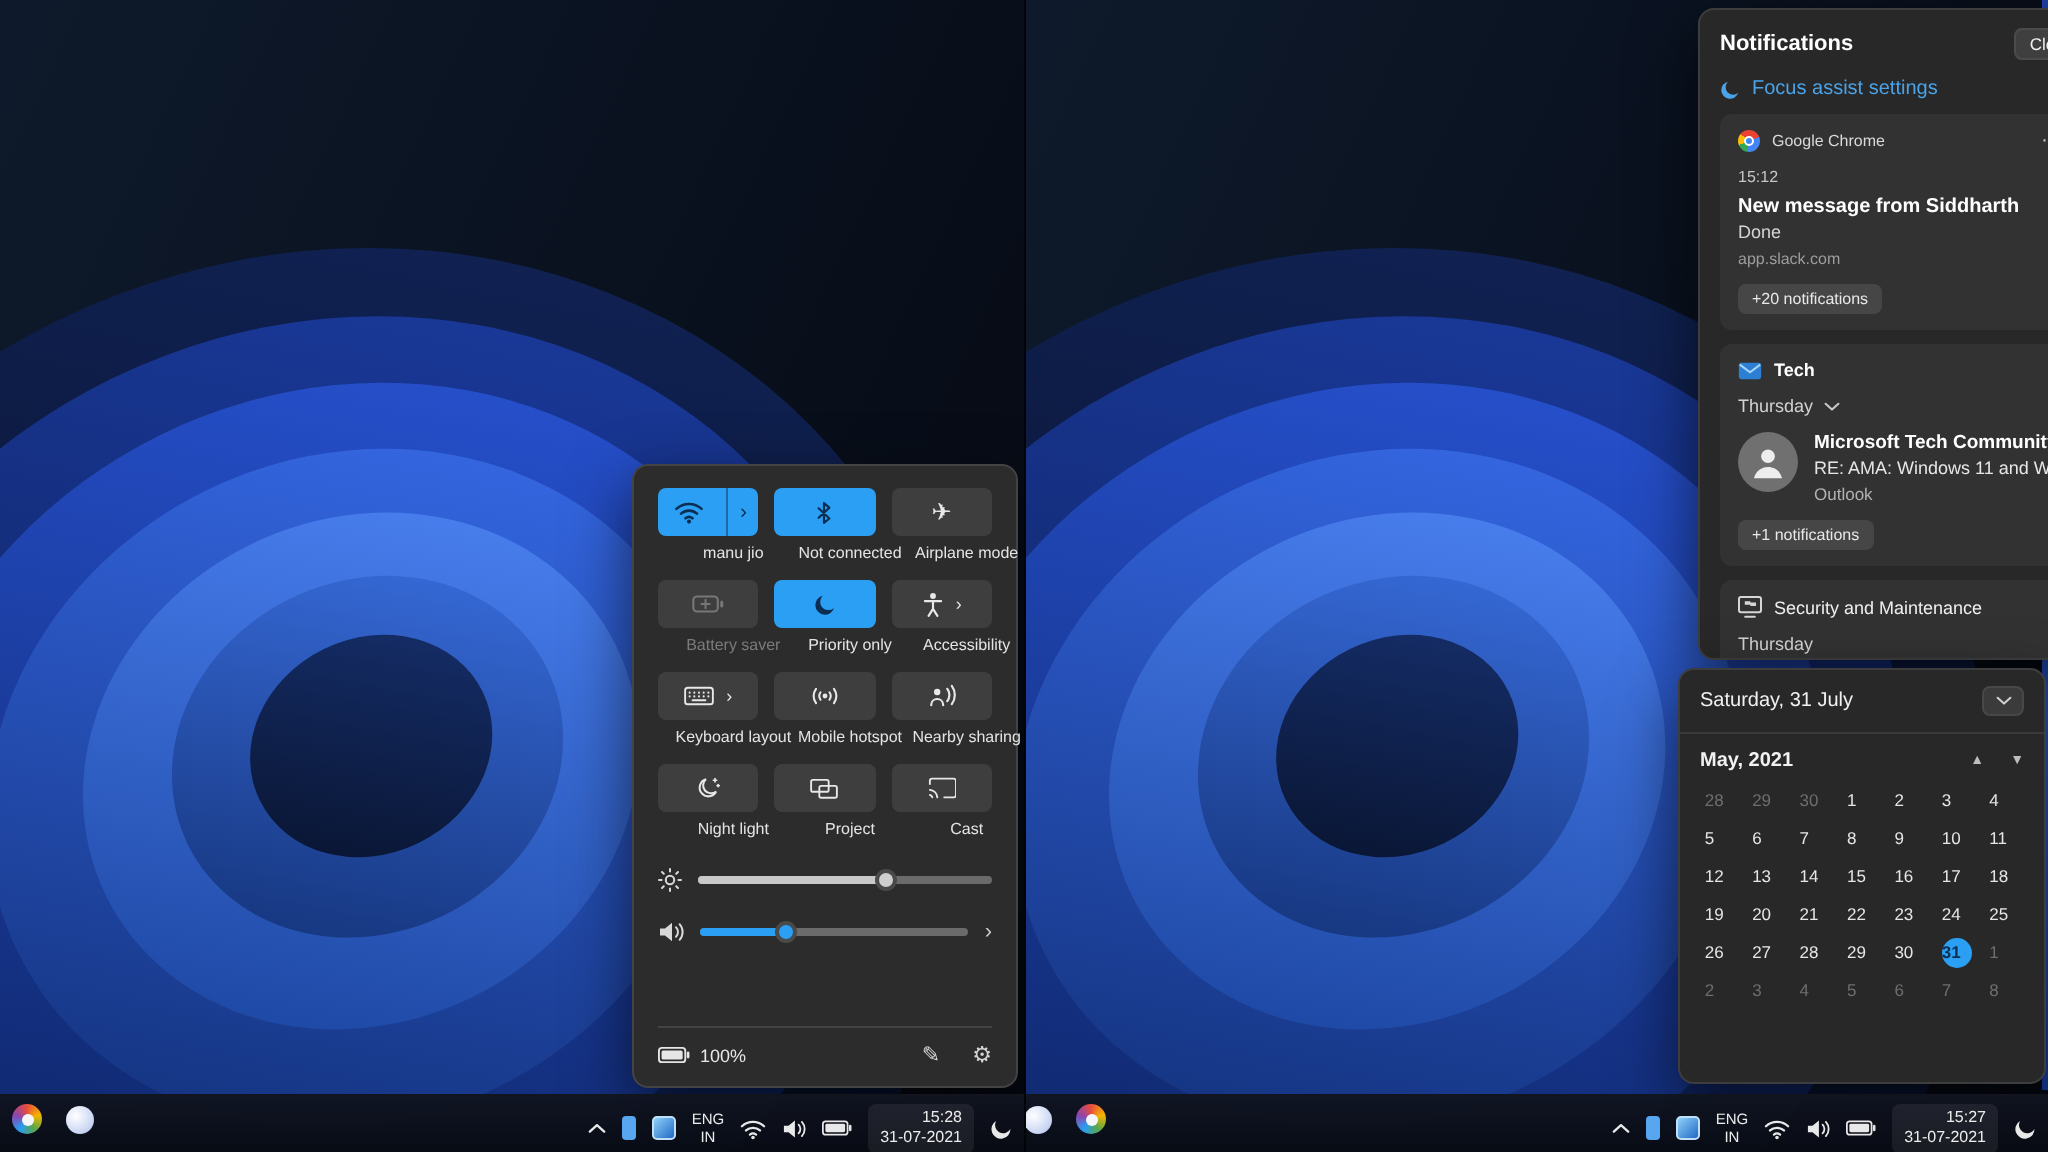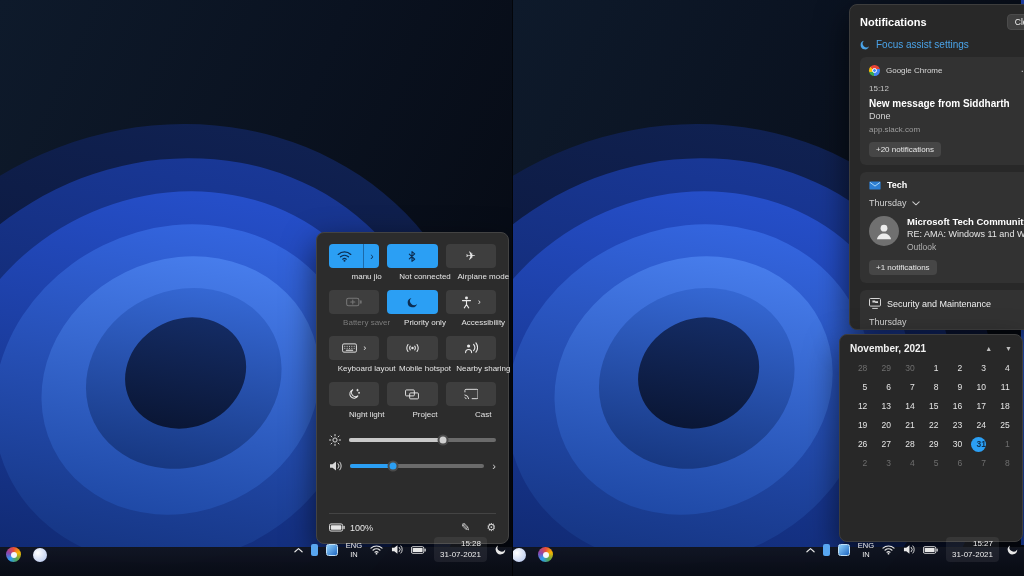--- a/index.html
+++ b/index.html
@@ -8,22 +8,22 @@
     font-family:"Liberation Sans","DejaVu Sans",sans-serif;
     background:#05080f;color:#fff;--accent:#2b9ff4;}
   .half{position:absolute;top:0;width:512px;height:576px;overflow:hidden;
     background:linear-gradient(115deg,#0e1a2b 0%,#0a1220 45%,#050810 100%);}
   .half.left{left:0;} .half.right{left:512px;border-left:1px solid rgba(0,0,0,.6);}
   .wall{position:absolute;inset:0;width:512px;height:576px;pointer-events:none;}
   .sliver{position:absolute;right:0;top:0;width:3px;bottom:31px;
     background:linear-gradient(180deg,#1f43b0,#2f66ee 45%,#173a9a);}
 
   
-  .taskbar{position:absolute;left:0;right:0;bottom:0;height:19px;display:flex;align-items:flex-end;
-    padding:14px 6px;background:linear-gradient(180deg,rgba(16,20,32,.96),rgba(8,11,19,.98));
+  .taskbar{position:absolute;left:0;right:0;bottom:0;height:29px;display:flex;align-items:flex-start;
+    padding:4px 6px;background:linear-gradient(180deg,rgba(16,20,32,.96),rgba(8,11,19,.98));
     border-top:1px solid rgba(255,255,255,.04);z-index:5;}
   .tb-left{display:flex;align-items:center;gap:12px;}
   .tb-right{margin-left:auto;display:flex;align-items:center;gap:8px;color:#e6e6e6;}
   .pinwheel{width:15px;height:15px;border-radius:50%;position:relative;
     background:conic-gradient(#e84c3d,#f5b400,#57a64a,#2a9df4,#8e44ad,#e84c3d);}
   .pinwheel::after{content:'';position:absolute;inset:4.5px;border-radius:50%;background:#f4f6fb;}
   .white-app{width:14px;height:14px;border-radius:50%;
     background:radial-gradient(circle at 35% 35%,#ffffff,#c7d4f2 70%,#8aa4d8);}
   .half.right .white-app.clipped{margin-left:-7px;}
   .tray-ic{display:flex;align-items:center;justify-content:center;color:#e8e8e8;}
@@ -108,21 +108,21 @@
   .cal-head{display:flex;align-items:center;padding:8px 10px;border-bottom:1px solid #3a3a3a;
     font-size:10px;color:#f0f0f0;}
   .cal-collapse{margin-left:auto;background:#3b3b3b;border:1px solid #484848;border-radius:4px;
     width:21px;height:15px;display:flex;align-items:center;justify-content:center;color:#cfcfcf;cursor:pointer;}
   .cal-month{display:flex;align-items:center;padding:8px 10px 2px;font-size:10px;font-weight:700;color:#f2f2f2;}
   .cal-arrows{margin-left:auto;display:flex;gap:13px;color:#bdbdbd;font-size:7px;}
   .cal-arrows span{cursor:pointer;}
   .cal-grid{display:grid;grid-template-columns:repeat(7,1fr);padding:3px 8px 4px;}
   .cal-dow{font-size:8px;font-weight:700;color:#eaeaea;text-align:center;padding:4px 0 3px;}
   .cal-day{height:19px;display:flex;align-items:center;justify-content:center;font-size:8.5px;color:#e6e6e6;cursor:pointer;}
-  .cal-day span{width:15px;height:15px;line-height:15px;text-align:right;border-radius:50%;}
+  .cal-day span{width:15px;height:15px;line-height:15px;text-align:left;border-radius:50%;}
   .cal-day.dim{color:#6e6e6e;}
   .cal-day.selected span{background:var(--accent);color:#0d3050;font-weight:700;}
 
   svg{display:block;}
 </style>
 </head>
 <body>
 
 <svg width="0" height="0" style="position:absolute" aria-hidden="true">
   <defs>
@@ -544,22 +544,30 @@
         <div class="grp-day">
           <span>Thursday</span>
         </div>
 
       </div>
 
       <div class="n-scroll"></div>
     </div>
 
     <div class="cal">
+      <div class="cal-head">
+        <span>Saturday, 31 July</span>
+        <span class="cal-collapse">
+            <svg width="8" height="5">
+              <use href="#i-chevdown"></use>
+            </svg>
+          </span>
+      </div>
       <div class="cal-month">
-        <span>November, 2021</span>
+        <span>May, 2021</span>
         <span class="cal-arrows">
           <span>▲</span>
           <span>▼</span>
         </span>
       </div>
       <div class="cal-grid">
 
       <div class="cal-day dim">
             <span>28</span>
           </div>

